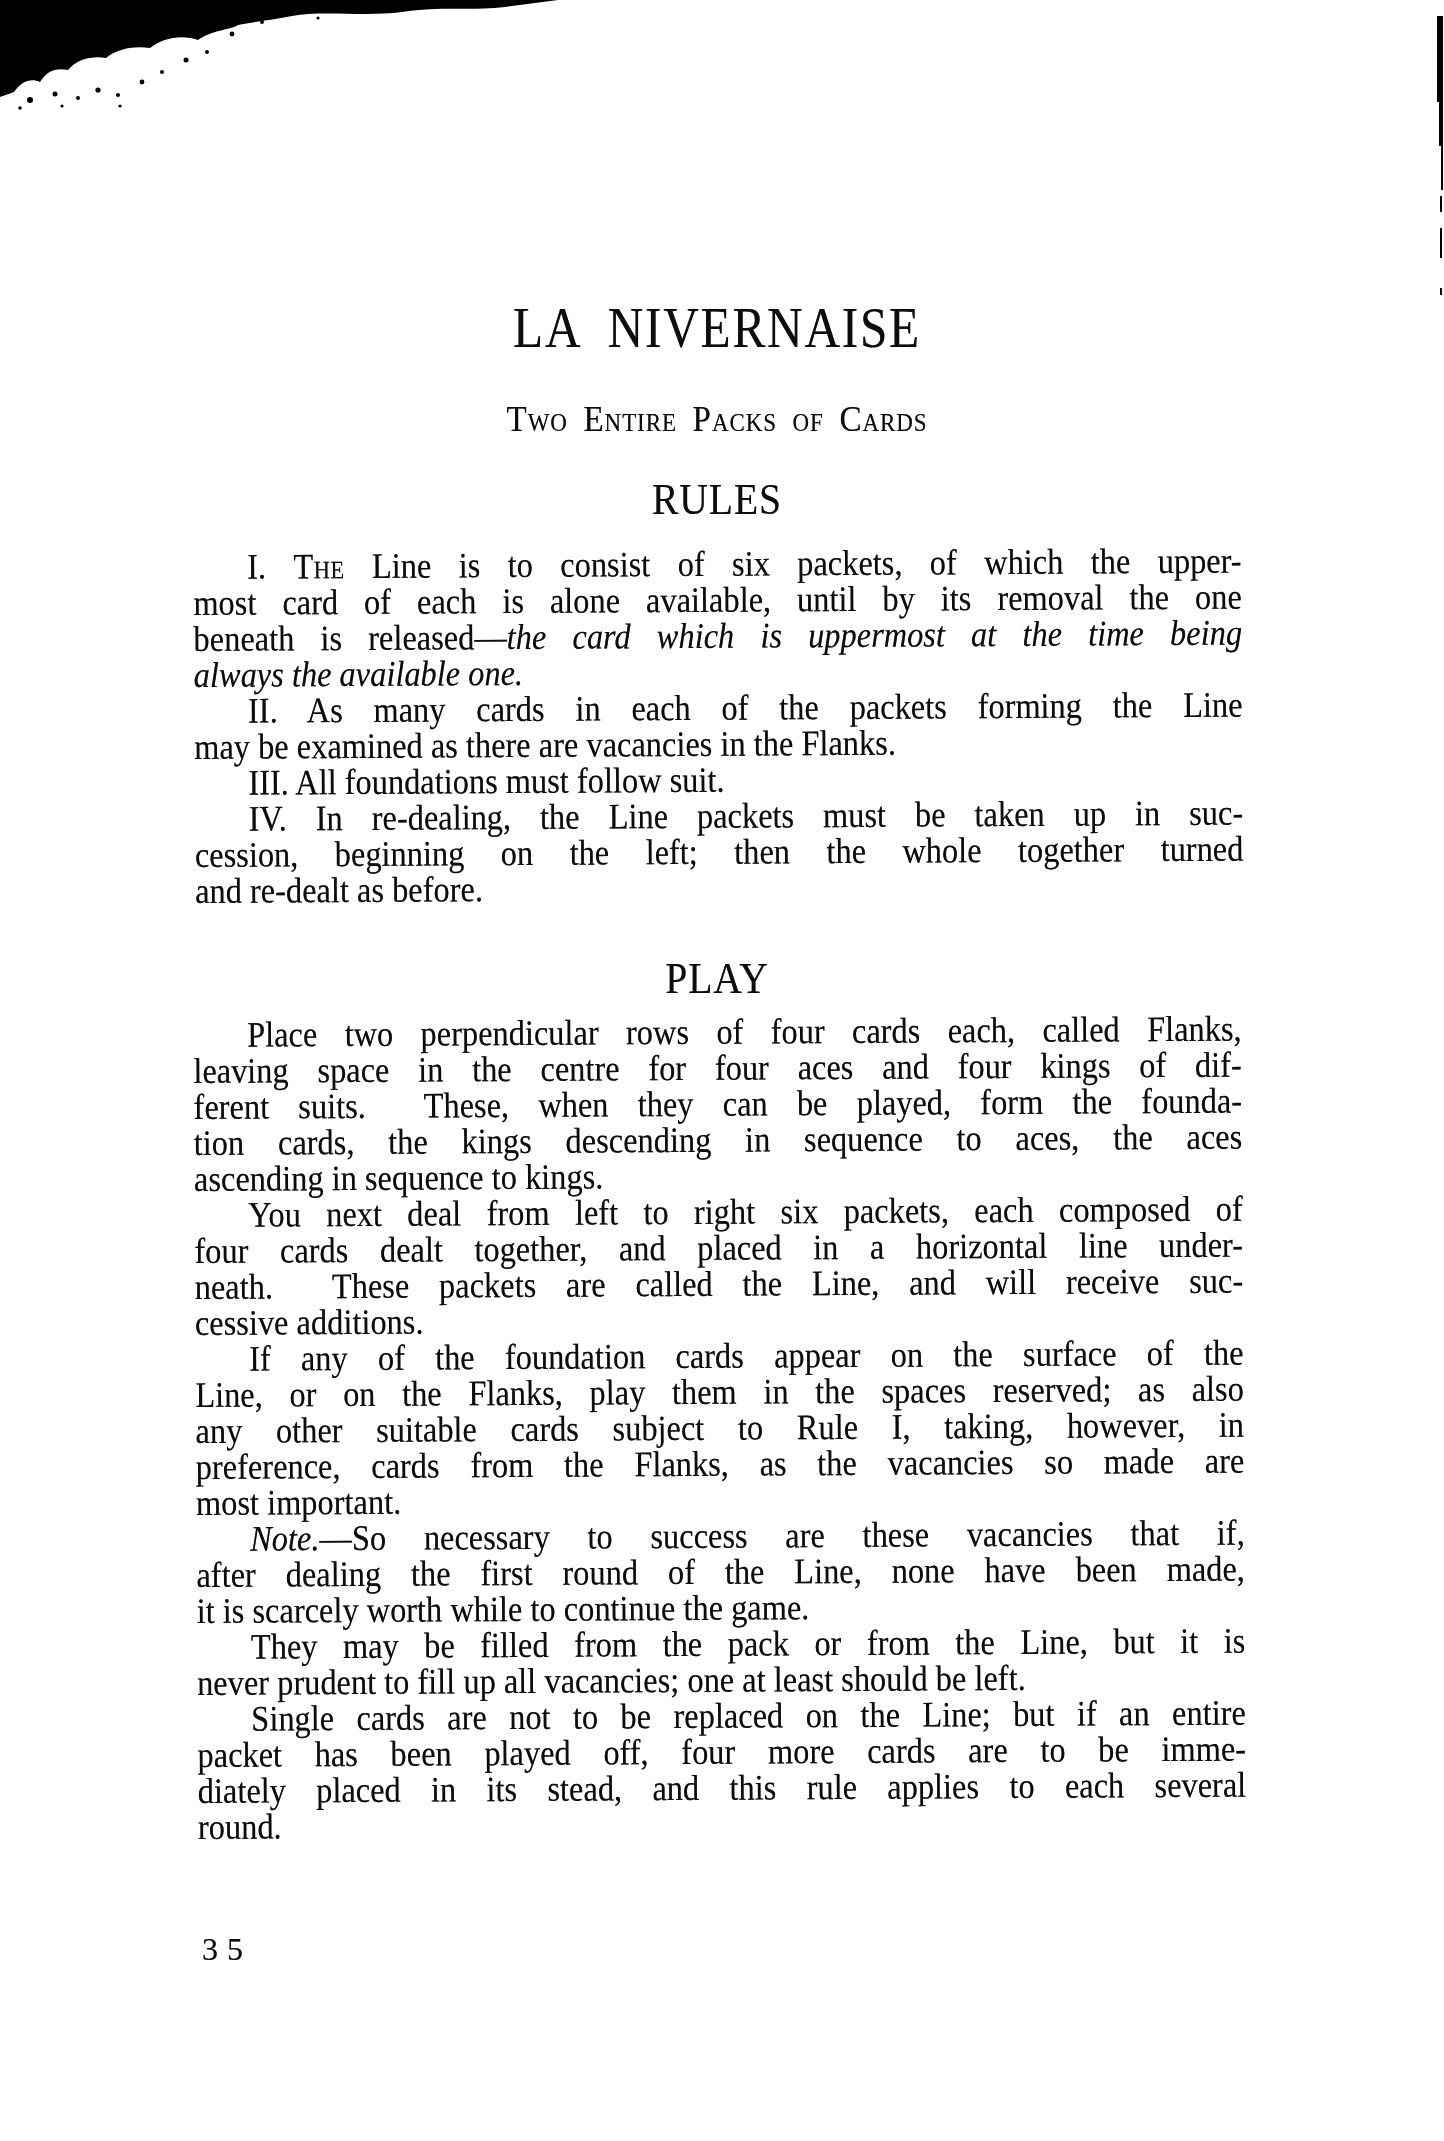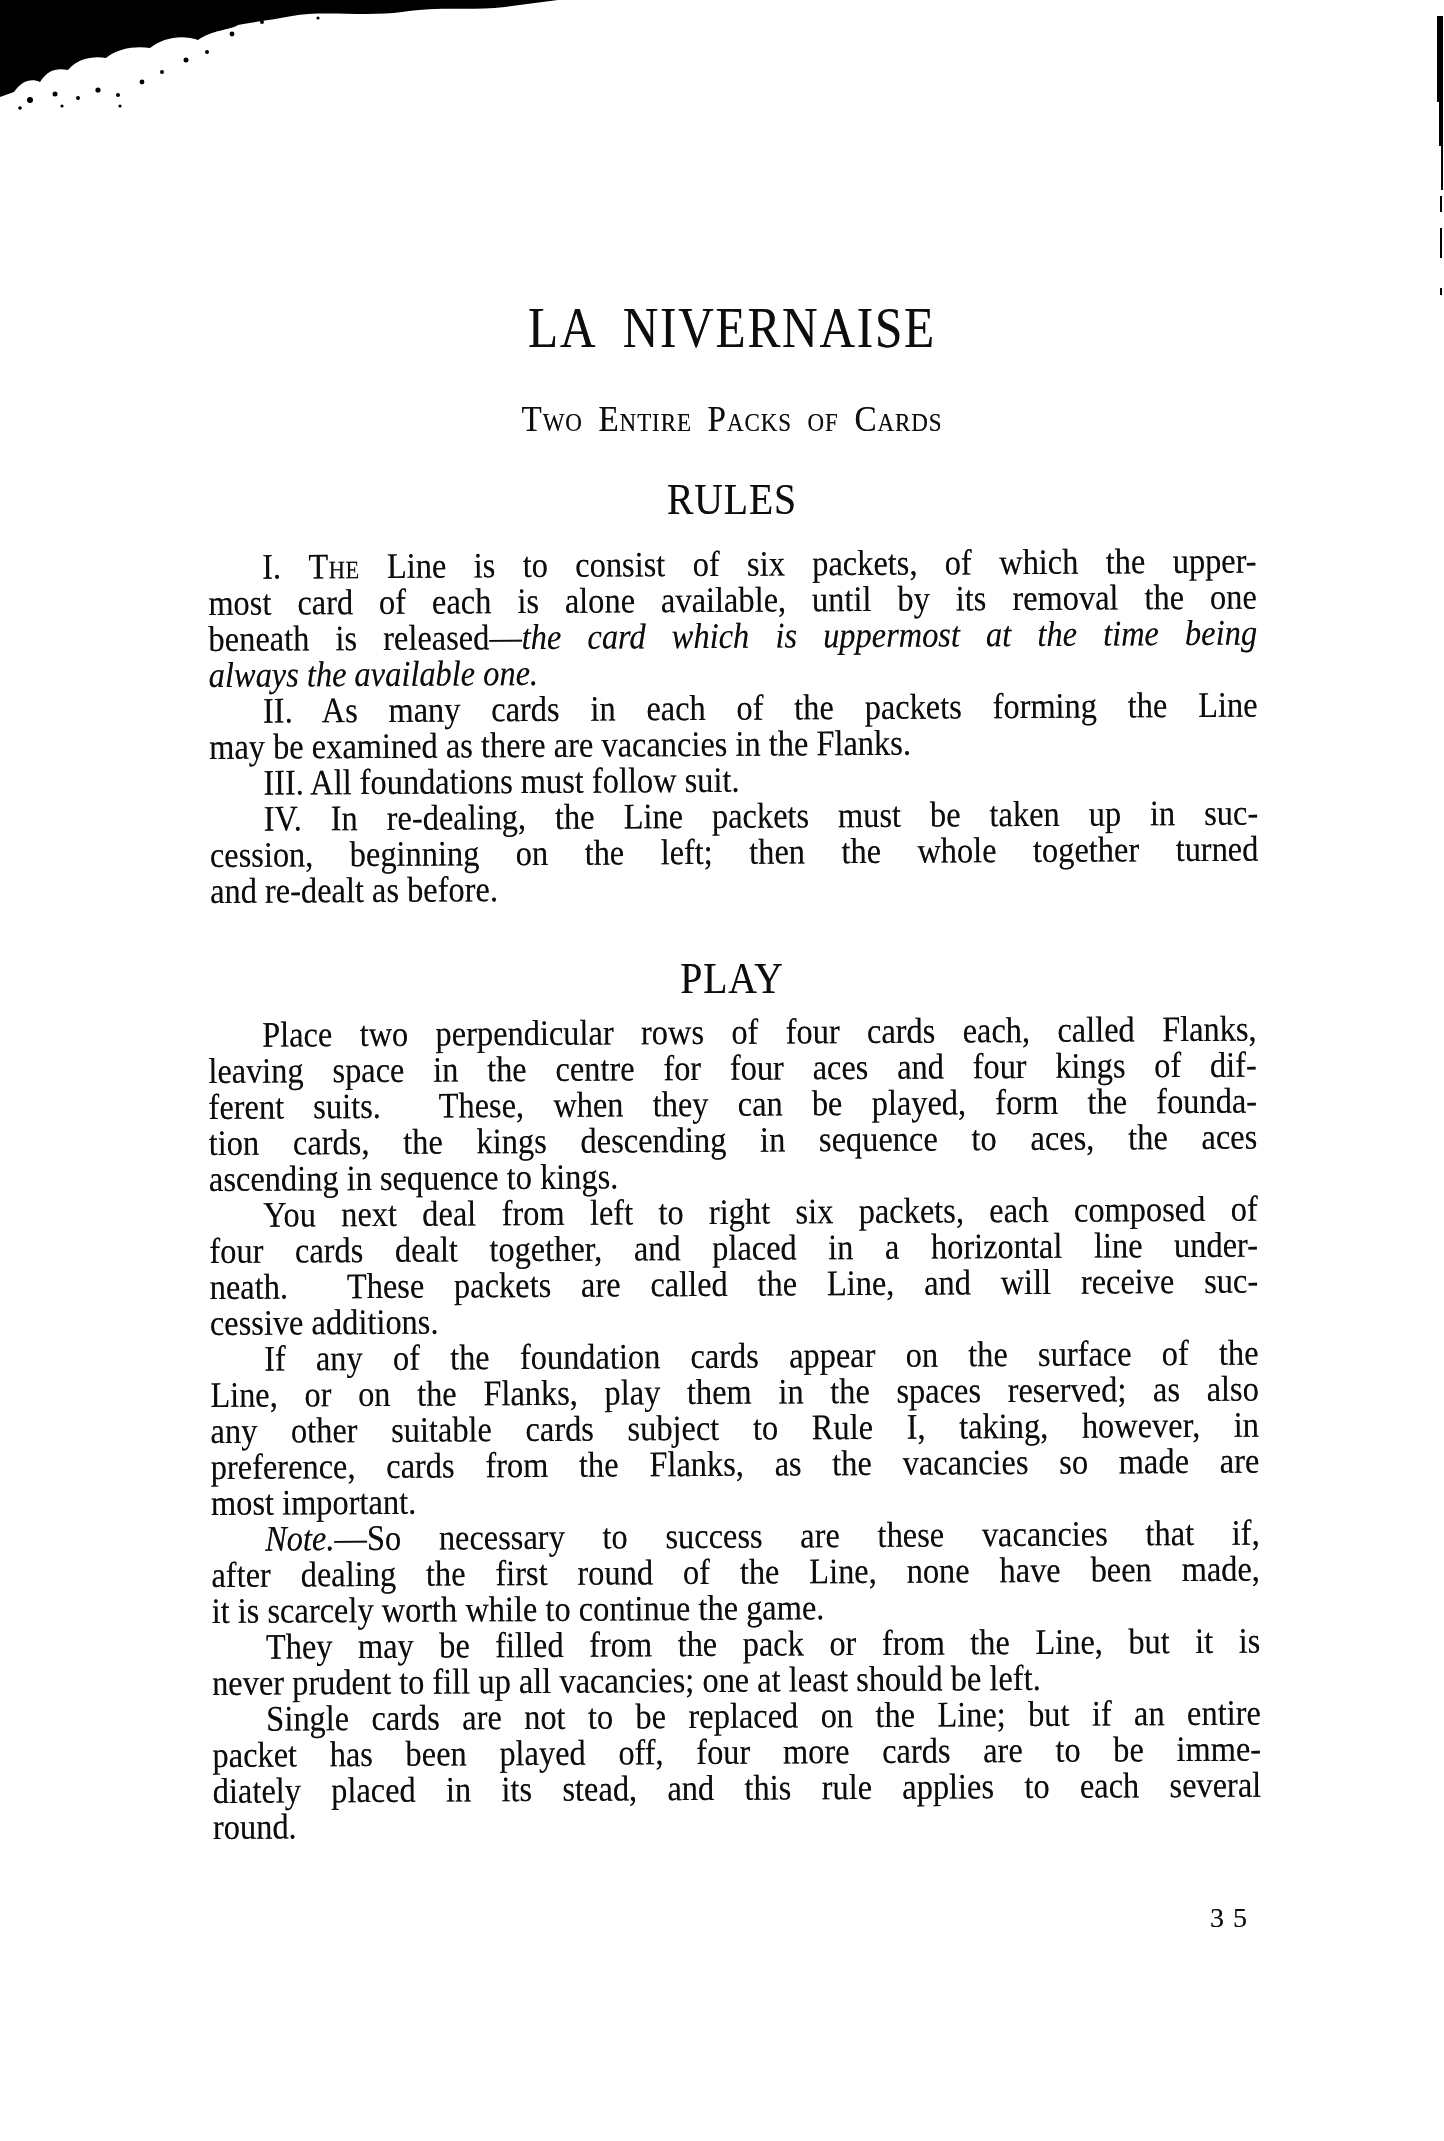--- a/index.html
+++ b/index.html
@@ -5,21 +5,21 @@
   html,body{margin:0;padding:0;background:#e8e8e8;}
   .page{
     position:relative;
     width:1444px;height:2141px;
     background:#ffffff;
     overflow:hidden;
     font-family:"Liberation Serif","DejaVu Serif",serif;
     color:#0d0d0d;
     text-shadow:0 0 .5px rgba(0,0,0,.55);
   }
-  .content{position:absolute;left:208px;top:0;width:1048px;}
+  .content{position:absolute;left:193px;top:0;width:1048px;}
   .title{
     margin-top:300px;height:56px;line-height:56px;
     font-size:56px;text-align:center;
     letter-spacing:2px;word-spacing:16px;
     transform:scaleX(.88);
     white-space:nowrap;
   }
   .subtitle{
     margin-top:44px;height:38px;line-height:38px;
     font-size:36px;text-align:center;
@@ -48,22 +48,22 @@
   .line{
     height:36px;
     text-align:justify;text-align-last:justify;
     white-space:nowrap;
   }
   .line.last{text-align-last:left;}
   .line.indent{text-indent:60px;}
   .it{font-style:italic;}
   .sc{font-variant:small-caps;letter-spacing:.5px;}
   .page-number{
-    margin-top:58px;height:30px;line-height:30px;
-    font-size:28px;text-align:right;
+    margin-top:89px;height:30px;line-height:30px;
+    font-size:32px;text-align:left;
     letter-spacing:9px;text-indent:9px;
   }
   .ink-smudge{position:absolute;left:0;top:0;}
   .scan-marks{position:absolute;right:0;top:0;width:8px;height:300px;}
   .scan-marks i{position:absolute;background:#000;display:block;}
   .m1{right:1px;top:16px;width:6px;height:86px;}
   .m2{right:1px;top:102px;width:4px;height:44px;}
   .m3{right:1px;top:146px;width:2px;height:44px;}
   .m4{right:2px;top:196px;width:2px;height:16px;}
   .m5{right:2px;top:228px;width:2px;height:30px;}

